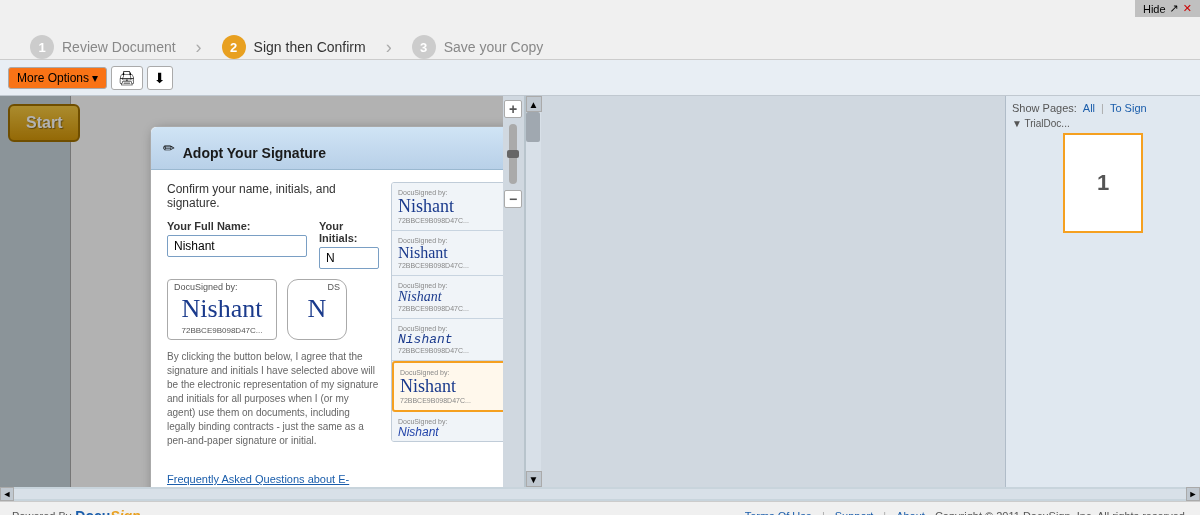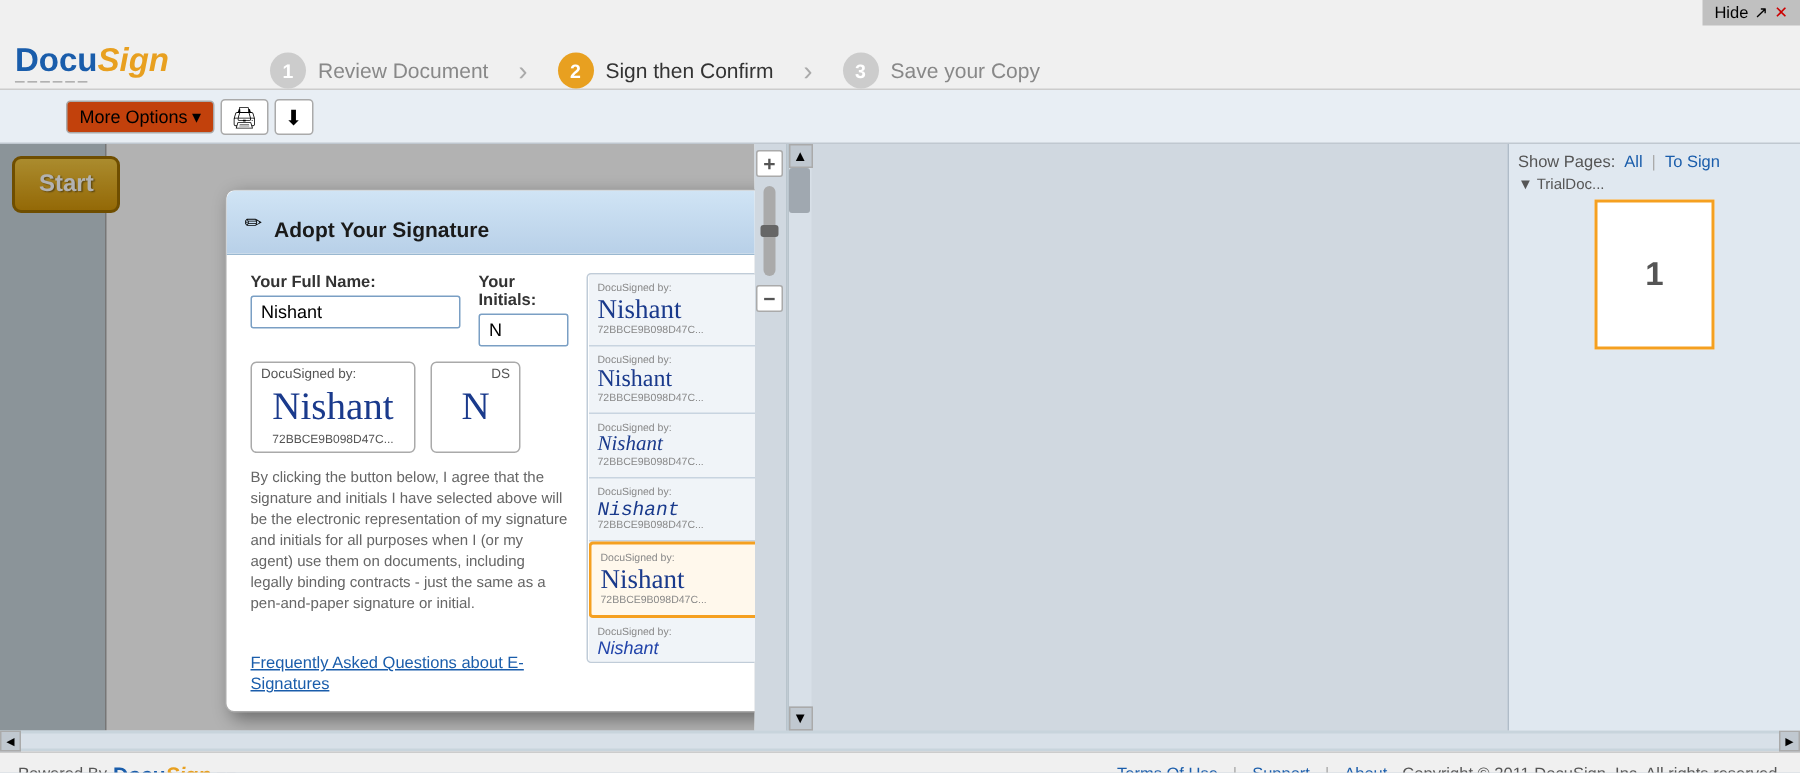--- a/index.html
+++ b/index.html
@@ -48,27 +48,27 @@
     #toolbar {
       background: #e8eef4;
       border-bottom: 1px solid #c0c8d0;
       display: flex;
       align-items: center;
       height: 36px;
       padding: 0 8px;
       gap: 4px;
     }
     #more-options-btn {
-      background: #c2410c;
+      background: #f97316;
       border: 1px solid #aaa;
       border-radius: 3px;
       padding: 3px 8px;
       cursor: pointer;
       font-size: 12px;
-      display: flex; align-items: center; gap: 3px; margin-left: 36px;
+      display: flex; align-items: center; gap: 3px;
     }
     .toolbar-icon-btn {
       background: white;
       border: 1px solid #aaa;
       border-radius: 3px;
       padding: 3px 6px;
       cursor: pointer;
       font-size: 14px;
     }
 
@@ -474,26 +474,20 @@
 </head>
 <body>
 
 <div id="top-bar">
   <button id="hide-btn">
     <span>Hide</span>
     <span>↗</span>
     <span style="color:#c00;">✕</span>
   </button>
 
-  <div id="logo">
-    <span class="logo-text">
-      <span>Docu</span><span class="logo-sign">Sign</span>
-    </span>
-    <span style="font-size:9px; color:#888; display:block; margin-top:-4px; letter-spacing:2px;">──────</span>
-  </div>
 
   <div class="steps">
     <div class="step">
       <div class="step-num">1</div>
       <span class="step-label">Review Document</span>
     </div>
     <span class="step-divider">›</span>
     <div class="step active">
       <div class="step-num">2</div>
       <span class="step-label">Sign then Confirm</span>
@@ -573,41 +567,42 @@
 
         <div id="modal-header">
           <span style="font-size:14px;">✏</span>
           <span id="modal-title">Adopt Your Signature</span>
 
         </div>
 
         <div id="modal-body">
 
           <div id="modal-left">
+            <p id="modal-subtitle">Confirm your name, initials, and signature.</p>
 
             
             <div class="field-row">
               <div class="field-group">
                 <label class="field-label">Your Full Name:</label>
                 <input class="field-input" type="text" style="width: 140px;" value="Nishant">
               </div>
               <div class="field-group">
                 <label class="field-label">Your Initials:</label>
                 <input class="field-input" type="text" style="width: 60px;" value="N">
               </div>
             </div>
 
             
             <div class="sig-preview-container">
               <div class="sig-box">
                 <span class="sig-box-label">DocuSigned by:</span>
                 <div class="sig-handwriting">Nishant</div>
                 <div class="sig-box-sub">72BBCE9B098D47C...</div>
               </div>
-              <div class="sig-box" style="min-width:60px; position:relative;">
+              <div class="sig-box" style="min-width:60px; position:relative;border-radius:11px;">
                 <span class="ds-label">DS</span>
                 <div class="sig-initial">N</div>
               </div>
             </div>
 
 
             <p class="legal-text">By clicking the button below, I agree that the signature and initials I have selected above will be the electronic representation of my signature and initials for all purposes when I (or my agent) use them on documents, including legally binding contracts - just the same as a pen-and-paper signature or initial.</p>
 
             <a class="faq-link">Frequently Asked Questions about E-Signatures</a>
 

